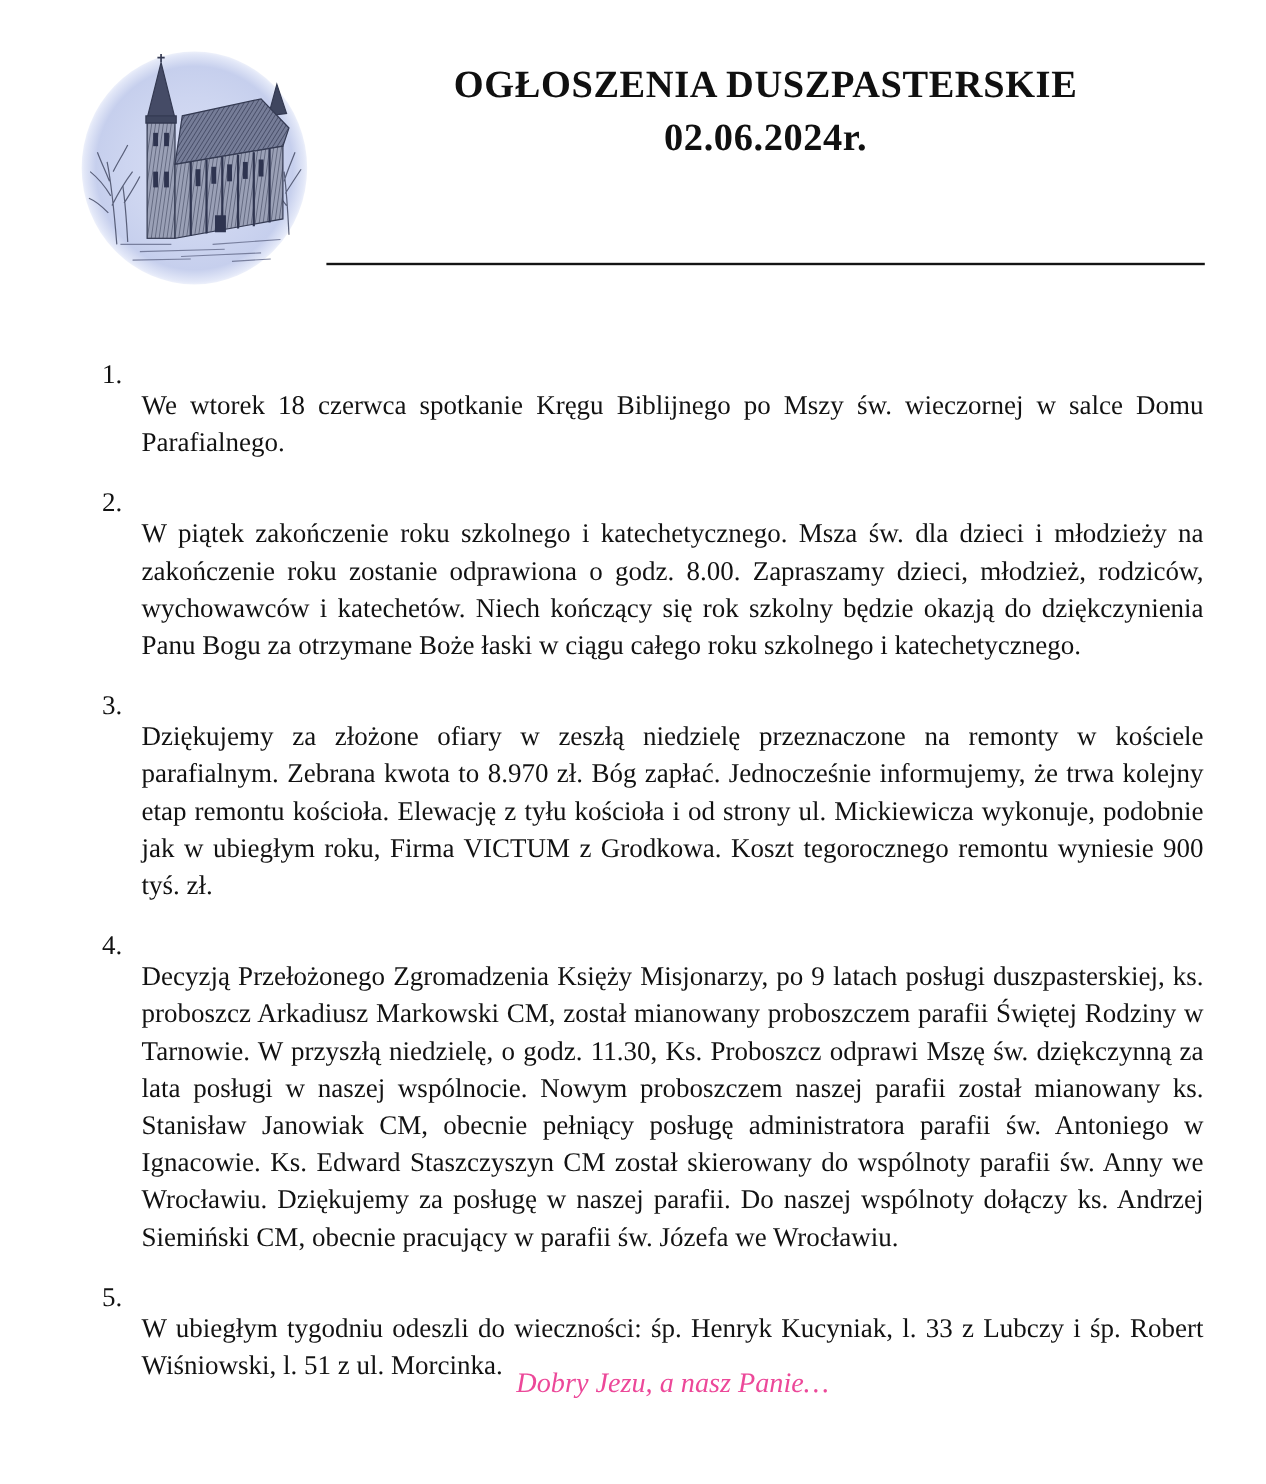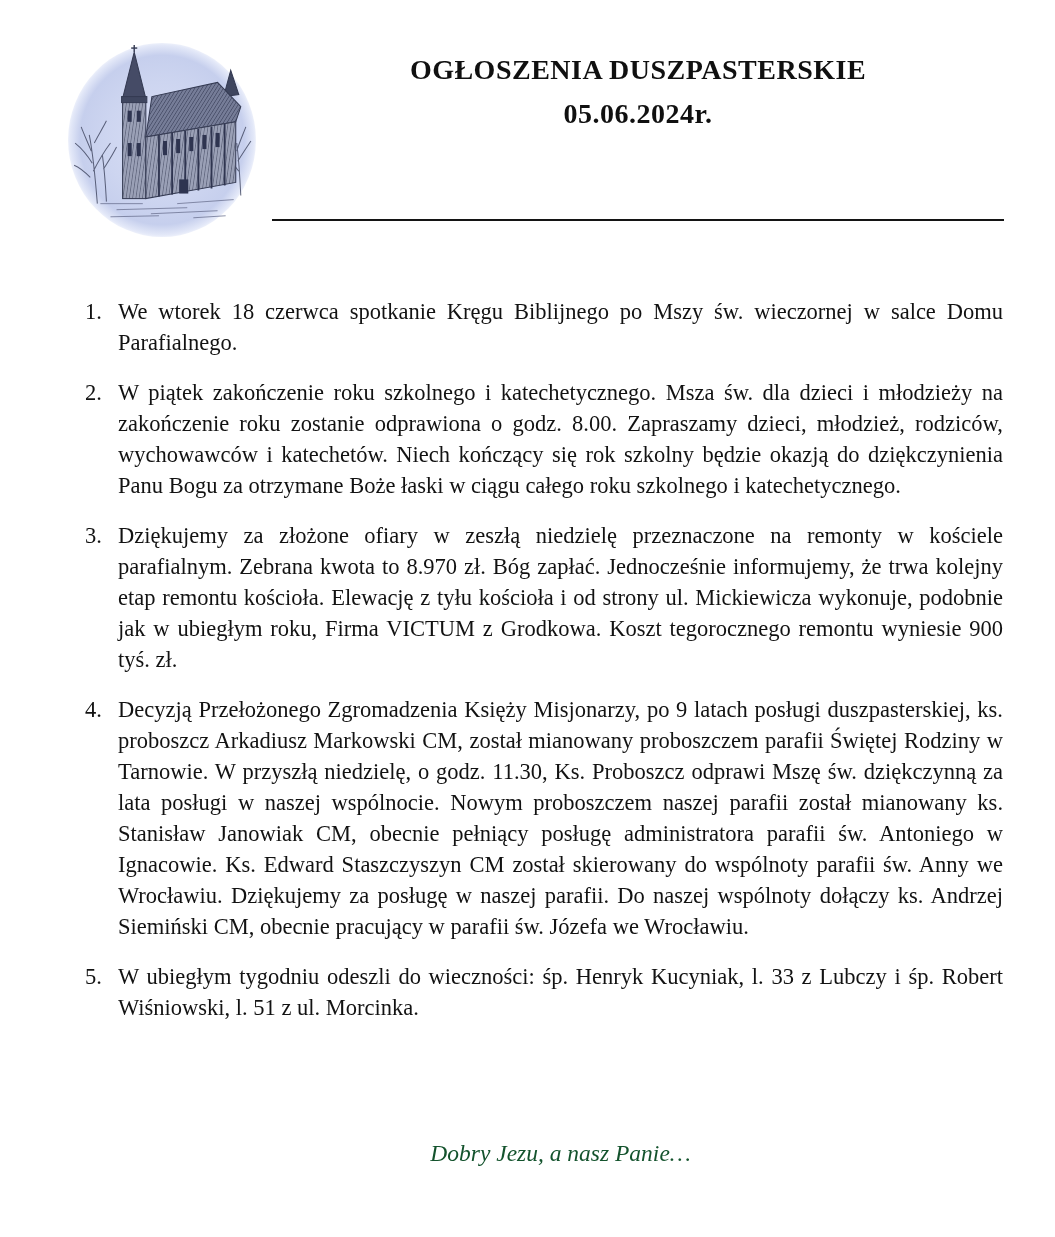--- a/index.html
+++ b/index.html
@@ -26,21 +26,21 @@
   }
   .logo svg { display: block; width: 100%; height: 100%; }
 
   .titles {
     position: absolute;
     left: 272px;
     top: 48px;
     width: 732px;
     text-align: center;
     font-weight: bold;
-    font-size: 28px;
+    font-size: 32px;
     line-height: 44px;
     letter-spacing: 0.5px;
     color: #101010;
   }
   .rule {
     position: absolute;
     left: 272px;
     top: 219px;
     width: 732px;
     border-top: 2px solid #141414;
@@ -62,32 +62,33 @@
   }
   .item:nth-child(5) { margin-top: 12px; }
   .item .num {
     flex: none;
     width: 33px;
   }
   .item .txt {
     flex: 1;
     text-align: justify;
     text-align-last: left;
+    margin-top: 26px;
   }
 
   
   .quote {
     position: absolute;
     top: 1140px;
     left: 118px;
     width: 885px;
     text-align: center;
     font-style: italic;
     font-size: 23.5px;
-    color: #14532d;
+    color: #ec4899;
   }
 </style>
 </head>
 <body>
 
 <div class="page">
 
   <div class="logo">
     <svg viewBox="0 0 190 194" xmlns="http://www.w3.org/2000/svg">
       <defs>
@@ -161,21 +162,21 @@
         <line x1="84" y1="170" x2="150" y2="167"></line>
         <line x1="110" y1="160" x2="166" y2="156"></line>
         <line x1="44" y1="173" x2="92" y2="172"></line>
         <line x1="126" y1="174" x2="158" y2="172"></line>
       </g>
     </svg>
   </div>
 
   <div class="titles">
     <div>OGŁOSZENIA DUSZPASTERSKIE</div>
-    <div>05.06.2024r.</div>
+    <div>02.06.2024r.</div>
   </div>
   <div class="rule"></div>
 
   <main class="content">
     <div class="item">
       <span class="num">1.</span>
       <p class="txt">We wtorek 18 czerwca spotkanie Kręgu Biblijnego po Mszy św. wieczornej w salce Domu Parafialnego.</p>
     </div>
     <div class="item">
       <span class="num">2.</span>

